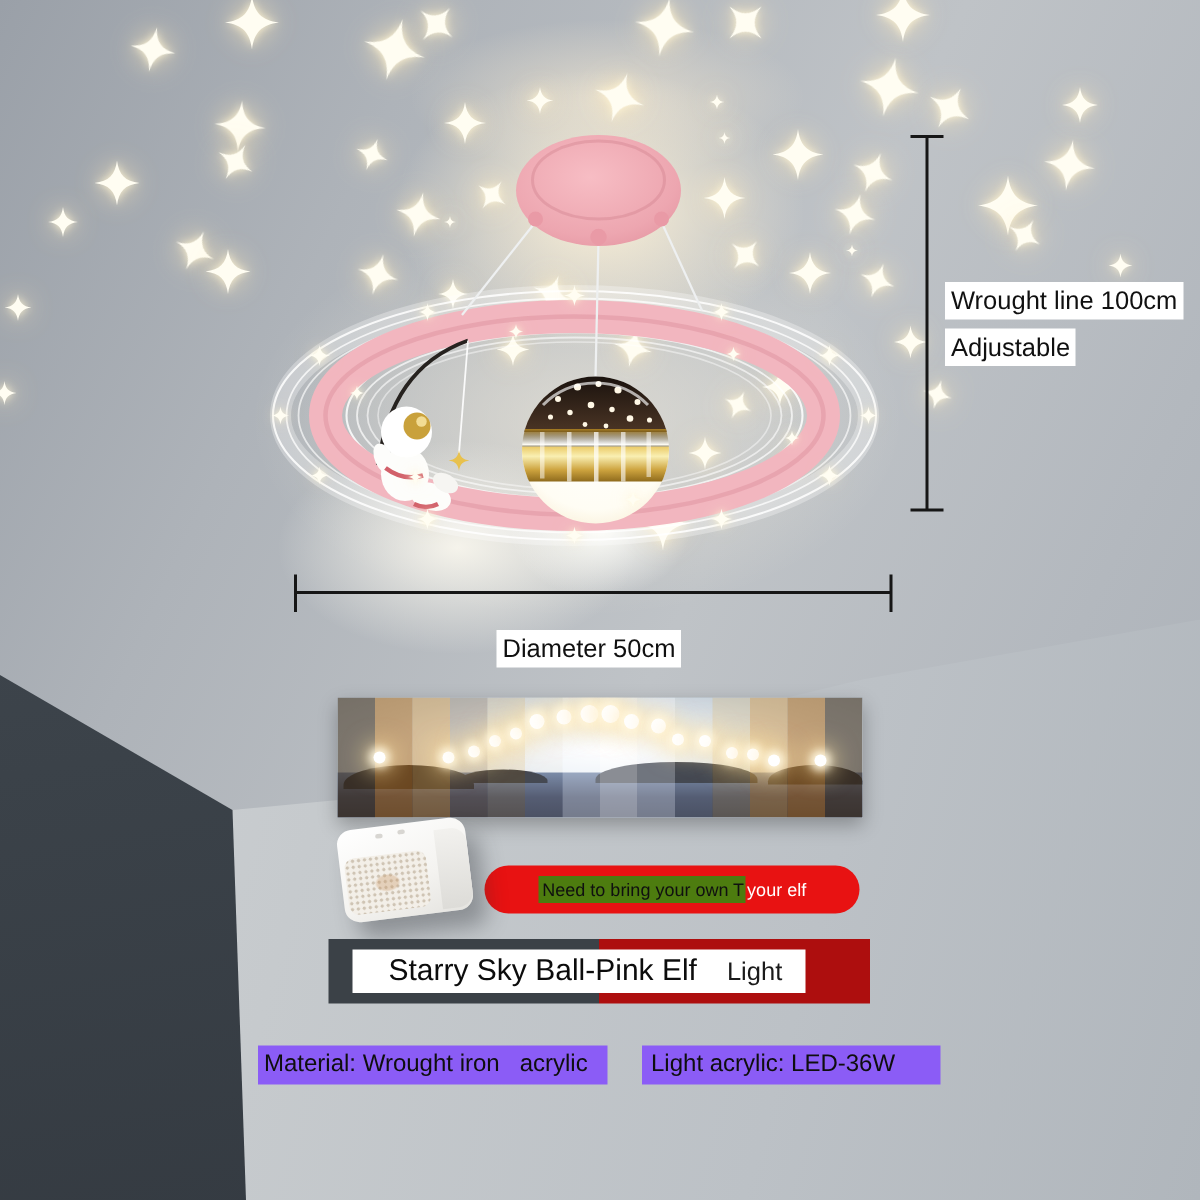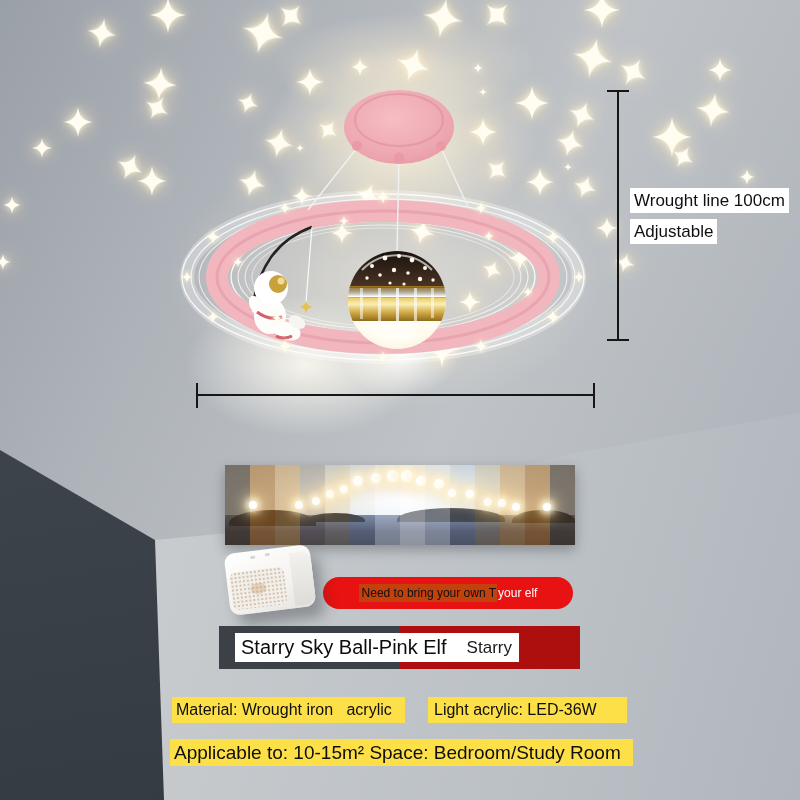--- a/index.html
+++ b/index.html
@@ -49,44 +49,44 @@
   .stripes{position:absolute;inset:0;display:flex;}
   .stripes>div{flex:1 1 0;height:100%;}
   .bdot{position:absolute;border-radius:50%;background:#ffffff;
     box-shadow:0 0 6px 3px rgba(255,248,225,.95),0 0 14px 7px rgba(255,225,160,.55);}
 
   
   .caption{position:absolute;left:322px;top:551px;background:#fff;color:#111;
            font-size:13.5px;padding:3px 4px;white-space:pre;}
   .pill{position:absolute;left:323px;top:577px;width:250px;height:32px;border-radius:17px;
         background:#e81212;display:flex;align-items:center;justify-content:center;font-size:12px;}
-  .pill .blk{background:#c2410c;color:#101010;padding:2px 1px 2px 3px;white-space:pre;}
+  .pill .blk{background:#4d7c0f;color:#101010;padding:2px 1px 2px 3px;white-space:pre;}
   .pill .wht{color:#fff;padding-left:1px;white-space:pre;}
 
   
   .speaker{position:absolute;left:227px;top:549px;width:86px;height:62px;transform:rotate(-7deg);}
   .spk-body{position:absolute;inset:0;background:linear-gradient(160deg,#ffffff 0%,#f4f3f0 60%,#e4e3df 100%);
             border-radius:10px;box-shadow:8px 12px 14px rgba(40,44,50,.35);}
   .spk-grille{position:absolute;left:4%;top:30%;width:64%;height:62%;border-radius:7px;
     background-color:#f3efe8;
     background-image:radial-gradient(rgba(200,150,100,.35) 18%,rgba(0,0,0,0) 22%),
       radial-gradient(circle,#cfc4b4 1px,rgba(0,0,0,0) 1.3px);
     background-size:100% 100%,4px 4px;}
   .spk-side{position:absolute;right:0;top:12%;width:24%;height:84%;border-radius:0 10px 10px 0;
     background:linear-gradient(#f2f1ee,#dddcd8);}
   .spk-btn{position:absolute;width:5px;height:3px;border-radius:2px;background:#d8d6d2;}
 
   
   .titlebar{position:absolute;left:219px;top:626px;width:361px;height:43px;
     background:linear-gradient(90deg,#3b4147 0%,#3b4147 50%,#ad0e0e 50%,#ad0e0e 100%);}
   .titlebox{position:absolute;left:16px;top:7px;width:284px;height:29px;background:#fff;
-    display:flex;align-items:center;}
+    display:flex;align-items:center;padding-left:18px;}
   .titlebox .name{color:#0c0c0c;font-size:20px;margin-left:6px;white-space:pre;}
   .titlebox .brand{color:#1a1a1a;font-size:17px;margin-left:20px;white-space:pre;}
-  .spec{position:absolute;background:#fde047;color:#0e0e0e;display:flex;align-items:center;white-space:pre;}
+  .spec{position:absolute;background:#8b5cf6;color:#0e0e0e;display:flex;align-items:center;white-space:pre;}
   .spec.material{left:172px;top:697px;width:229px;height:26px;font-size:16px;padding-left:4px;}
   .spec.light{left:428px;top:697px;width:193px;height:26px;font-size:16px;padding-left:6px;}
   .spec.applicable{left:170px;top:739px;width:459px;height:27px;font-size:19px;padding-left:4px;}
 </style>
 </head>
 <body>
 
 <div class="stage">
 
   <div class="layer ceiling"></div>
@@ -423,20 +423,21 @@
 
   <div class="mline" style="left:607px;top:90px;width:22px;height:2px"></div>
   <div class="mline" style="left:617px;top:91px;width:2px;height:249px"></div>
   <div class="mline" style="left:607px;top:339px;width:22px;height:2px"></div>
   <div class="mlabel" style="left:630px;top:188px">Wrought line 100cm</div>
   <div class="mlabel" style="left:630px;top:219px">Adjustable</div>
 
   <div class="mline" style="left:196px;top:383px;width:2px;height:25px"></div>
   <div class="mline" style="left:197px;top:394px;width:397px;height:2px"></div>
   <div class="mline" style="left:593px;top:383px;width:2px;height:25px"></div>
+  <div class="mlabel" style="left:331px;top:420px">Diameter 50cm</div>
 
   <div class="banner">
     <div class="sea"></div>
     <div id="banner-islands">
         <div class="island" style="left: 1%; width: 25%; height: 16px; top: 56%;"></div>
         <div class="island" style="left: 23%; width: 17%; height: 9px; top: 60%;"></div>
         <div class="island" style="left: 49%; width: 31%; height: 14px; top: 54%;"></div>
         <div class="island" style="left: 82%; width: 18%; height: 13px; top: 56%;"></div>
       </div>
     <div class="stripes" id="banner-stripes">
@@ -485,21 +486,20 @@
     <div class="spk-body"></div>
     <div class="spk-side"></div>
     <div class="spk-grille"></div>
     <div class="spk-btn" style="left:30%;top:8%"></div>
     <div class="spk-btn" style="left:48%;top:6%"></div>
   </div>
 
   <div class="titlebar">
     <div class="titlebox">
       <span class="name">Starry Sky Ball-Pink Elf</span>
-      <span class="brand">Starry</span>
+      <span class="brand">Light</span>
     </div>
   </div>
 
   <div class="spec material">Material: Wrought iron   acrylic</div>
   <div class="spec light">Light acrylic: LED-36W</div>
-  <div class="spec applicable">Applicable to: 10-15m² Space: Bedroom/Study Room</div>
 
 </div>
 
 </body></html>

